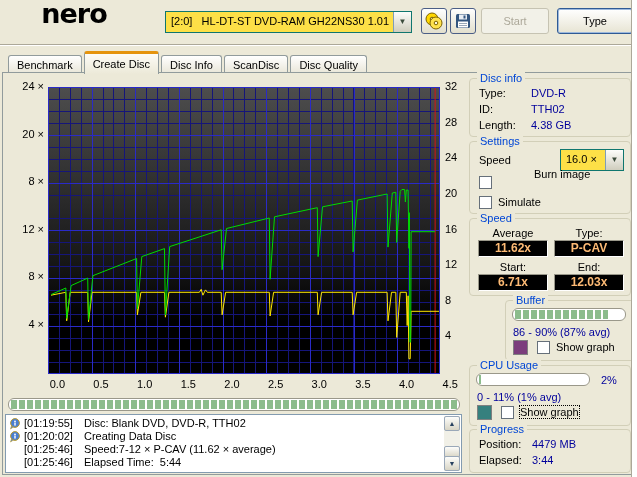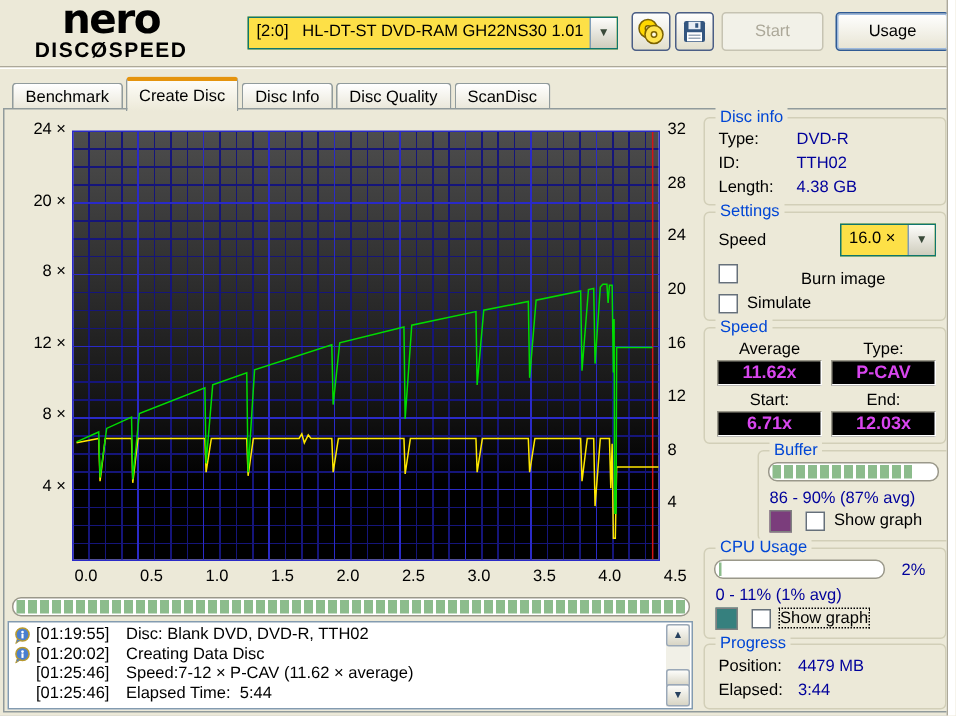--- a/index.html
+++ b/index.html
@@ -43,21 +43,21 @@
   #chart-svg { position: absolute; left: 0; top: 0; }
   .tick { position: absolute; color: #000; }
   .tick-left  { width: 40px; text-align: right; }
   .tick-right { width: 30px; text-align: left; }
   .tick-x     { width: 30px; text-align: right; }
   
   .groupbox { position: absolute; left: 469px; width: 162px; border: 1px solid #d2cfb8; border-radius: 4px; }
   .gb-title { position: absolute; top: -7px; left: 7px; padding: 0 3px; background: #ece9d8; color: #0046d5; }
   .row-label { position: absolute; color: #000; }
   .row-value { position: absolute; color: #00009b; }
-  .led { position: absolute; width: 70px; height: 17px; background: #000; color: #d946ef; font-weight: bold; font-size: 12px;
+  .led { position: absolute; width: 70px; height: 17px; background: #000; color: #fdba74; font-weight: bold; font-size: 12px;
     text-align: center; line-height: 15px; border: 1px solid; border-color: #9a988a #fff #fff #9a988a; }
   .led-hdr { position: absolute; width: 70px; text-align: center; }
   .cb { position: absolute; width: 13px; height: 13px; background: #fff; border: 1px solid #66707a; cursor: pointer; }
   .swatch { position: absolute; width: 15px; height: 15px; border: 1px solid #808080; }
   .xp-bar { position: absolute; width: 114px; height: 13px; background: #fff; border: 1px solid #9a988a; border-radius: 6px; padding: 1px 2px; }
   .xp-fill { height: 100%; background: repeating-linear-gradient(to right, #8cbc8c 0 6px, #fff 6px 8px); }
   .pct { position: absolute; color: #00009b; }
   .range-txt { position: absolute; color: #00009b; }
   .focus-dotted { outline: 1px dotted #000; }
   
@@ -75,21 +75,20 @@
   .sb-thumb { position: absolute; left: 0; top: 30px; width: 16px; height: 12px; background: linear-gradient(#fdfdfb,#d8d5c5);
     border: 1px solid #9aa8b8; border-radius: 2px; cursor: grab; }
 </style>
 </head>
 <body>
 
 <div class="app">
 
   <div class="logo">
     <div class="logo-nero">nero</div>
-    <div class="logo-disc">DISCØSPEED</div>
   </div>
   <div class="combo combo-main">
     <span class="combo-text">[2:0]   HL-DT-ST DVD-RAM GH22NS30 1.01</span>
     <span class="combo-arrow">▼</span>
   </div>
   <div class="tool-btn" style="left:421px;">
     <svg width="20" height="20" viewBox="0 0 20 20">
       <circle cx="8" cy="8" r="6" fill="#ffd700" stroke="#7c6200"></circle>
         <circle cx="8" cy="8" r="1.8" fill="#fffbe0" stroke="#7c6200"></circle>
       <circle cx="12" cy="12" r="6" fill="#ffe34d" stroke="#7c6200"></circle>
@@ -100,29 +99,29 @@
     <svg width="16" height="16" viewBox="0 0 16 16">
       <rect x="1" y="1" width="14" height="14" rx="1.5" fill="#33557f"></rect>
       <rect x="4" y="1.5" width="8" height="5" fill="#e8edf4"></rect>
         <rect x="8.5" y="2.5" width="2" height="3" fill="#33557f"></rect>
       <rect x="3" y="8.5" width="10" height="6" fill="#fff"></rect>
       <rect x="4" y="10" width="8" height="1" fill="#9aa8b8"></rect>
         <rect x="4" y="12" width="8" height="1" fill="#9aa8b8"></rect>
     </svg>
   </div>
   <div class="push-btn btn-start">Start</div>
-  <div class="push-btn btn-exit">Usage</div>
+  <div class="push-btn btn-exit">Type</div>
   <div class="toolbar-sep"></div>
 
   <div class="tabs">
     <div class="tab">Benchmark</div>
     <div class="tab active">Create Disc</div>
     <div class="tab">Disc Info</div>
+    <div class="tab">ScanDisc</div>
     <div class="tab">Disc Quality</div>
-    <div class="tab">ScanDisc</div>
   </div>
   <div class="page"></div>
 
   <div id="plot">
     <svg id="chart-svg" width="390" height="285" viewBox="0 0 390 285">
         <line x1="386.12" x2="386.12" y1="0" y2="285" stroke="#d41414"></line>
         <polyline points="2.0,207.2 16.8,204.3 17.7,232.8 21.2,204.3 38.7,204.3 39.5,233.9 43.0,204.3 87.6,204.3 88.4,226.8 91.9,204.3 115.5,204.3 116.4,229.2 119.9,204.3 150.4,204.3 152.2,201.3 153.9,207.2 156.5,201.9 158.3,204.3 172.2,204.3 173.1,226.8 176.6,204.3 220.3,204.3 221.1,228.0 224.6,204.3 268.3,204.3 269.1,226.8 272.6,204.3 303.2,204.3 304.1,226.8 307.6,204.3 338.1,204.3 339.0,232.8 342.5,204.3 346.8,204.3 347.7,249.4 351.2,204.3 357.3,204.3 358.2,237.5 359.1,207.8 359.9,270.8 361.2,270.8 362.1,223.3 390.5,223.3" fill="none" stroke="#ffe800"></polyline>
         <polyline points="2.0,206.6 16.8,200.0 17.7,230.4 22.1,197.6 38.7,190.1 39.5,231.6 43.9,187.7 87.6,170.5 88.4,220.9 92.8,168.6 115.5,160.6 116.4,226.8 120.7,158.6 172.2,141.8 173.1,181.7 177.5,140.5 220.3,130.0 221.1,191.2 225.5,128.8 268.3,119.7 269.1,168.6 273.5,118.8 303.2,113.0 304.1,163.9 308.4,112.1 338.1,106.0 339.0,159.1 343.3,105.0 346.8,104.3 347.7,154.4 351.2,103.3 352.9,101.5 355.6,101.5 356.4,114.0 357.3,102.1 359.1,102.1 359.9,160.3 360.4,124.7 360.8,254.1 361.7,254.1 362.1,143.7 386.1,143.7" fill="none" stroke="#00dc00"></polyline>
       </svg>
   </div>
@@ -164,21 +163,21 @@
   </div>
 
   <div class="groupbox" style="top:141px;height:73px;">
     <span class="gb-title">Settings</span>
     <span class="row-label" style="left:9px;top:12px;">Speed</span>
     <div class="combo" style="left:90px;top:7px;width:64px;height:22px;">
       <span class="combo-text">16.0 ×</span>
       <span class="combo-arrow">▼</span>
     </div>
     <span class="cb" style="left:9px;top:34px;"></span>
-    <span class="row-label" style="left:28px;top:38px;padding-left:36px;">Burn image</span>
+    <span class="row-label" style="left:28px;top:26px;padding-left:36px;">Burn image</span>
     <span class="cb" style="left:9px;top:54px;"></span>
     <span class="row-label" style="left:28px;top:54px;">Simulate</span>
   </div>
 
   <div class="groupbox" style="top:218px;height:78px;">
     <span class="gb-title">Speed</span>
     <span class="led-hdr" style="left:8px;top:8px;">Average</span>
     <span class="led-hdr" style="left:84px;top:8px;">Type:</span>
     <span class="led" style="left:8px;top:21px;">11.62x</span>
     <span class="led" style="left:84px;top:21px;">P-CAV</span>

